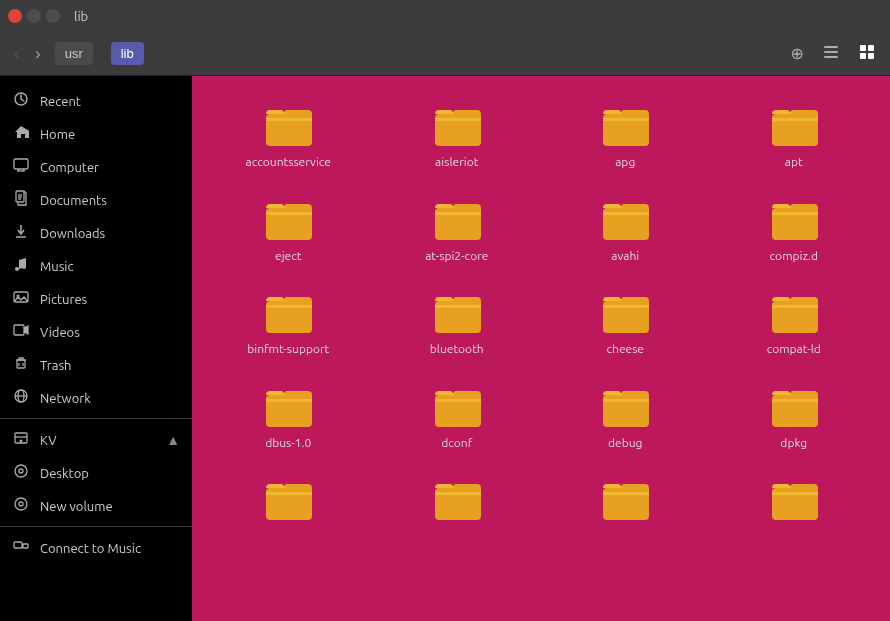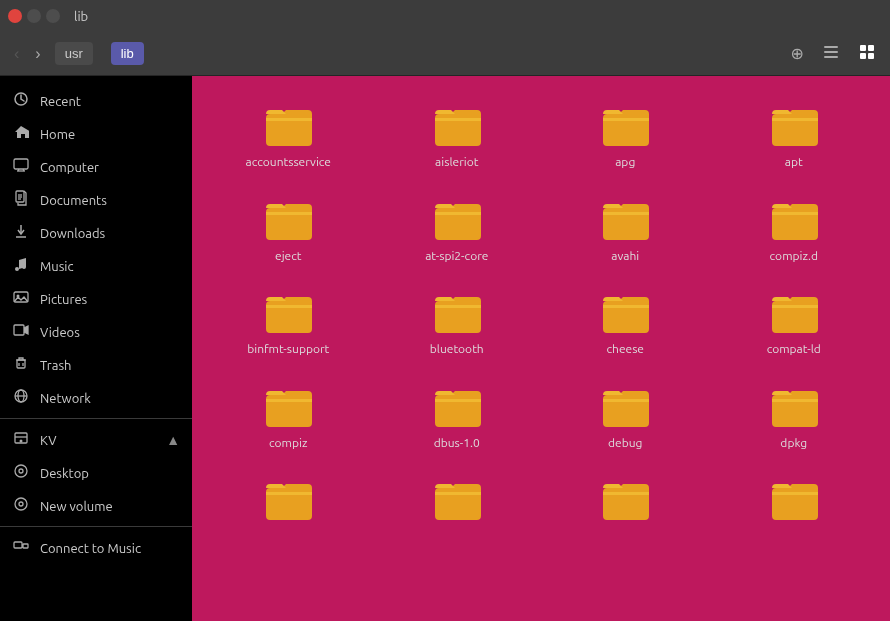--- a/index.html
+++ b/index.html
@@ -582,46 +582,46 @@
     <div class="folder-icon">
       <svg width="52" height="44" viewBox="0 0 52 44" xmlns="http://www.w3.org/2000/svg">
 
         <path d="M4 14 Q4 10 8 10 L20 10 L24 6 L46 6 Q50 6 50 10 L50 38 Q50 42 46 42 L8 42 Q4 42 4 38 Z" fill="#e8a020"></path>
 
         <path d="M4 14 L4 10 Q4 6 8 6 L20 6 L24 10 L4 10 Z" fill="#f0b830"></path>
 
         <rect x="4" y="14" width="46" height="3" fill="#f0b830" rx="0"></rect>
       </svg>
     </div>
-    <span class="file-label">compiz</span>
-  </div>
-        <div class="file-item">
-    <div class="folder-icon">
-      <svg width="52" height="44" viewBox="0 0 52 44" xmlns="http://www.w3.org/2000/svg">
-
-        <path d="M4 14 Q4 10 8 10 L20 10 L24 6 L46 6 Q50 6 50 10 L50 38 Q50 42 46 42 L8 42 Q4 42 4 38 Z" fill="#e8a020"></path>
-
-        <path d="M4 14 L4 10 Q4 6 8 6 L20 6 L24 10 L4 10 Z" fill="#f0b830"></path>
-
-        <rect x="4" y="14" width="46" height="3" fill="#f0b830" rx="0"></rect>
-      </svg>
-    </div>
     <span class="file-label">dbus-1.0</span>
   </div>
         <div class="file-item">
     <div class="folder-icon">
       <svg width="52" height="44" viewBox="0 0 52 44" xmlns="http://www.w3.org/2000/svg">
 
         <path d="M4 14 Q4 10 8 10 L20 10 L24 6 L46 6 Q50 6 50 10 L50 38 Q50 42 46 42 L8 42 Q4 42 4 38 Z" fill="#e8a020"></path>
 
         <path d="M4 14 L4 10 Q4 6 8 6 L20 6 L24 10 L4 10 Z" fill="#f0b830"></path>
 
         <rect x="4" y="14" width="46" height="3" fill="#f0b830" rx="0"></rect>
       </svg>
     </div>
+    <span class="file-label">dconf</span>
+  </div>
+        <div class="file-item">
+    <div class="folder-icon">
+      <svg width="52" height="44" viewBox="0 0 52 44" xmlns="http://www.w3.org/2000/svg">
+
+        <path d="M4 14 Q4 10 8 10 L20 10 L24 6 L46 6 Q50 6 50 10 L50 38 Q50 42 46 42 L8 42 Q4 42 4 38 Z" fill="#e8a020"></path>
+
+        <path d="M4 14 L4 10 Q4 6 8 6 L20 6 L24 10 L4 10 Z" fill="#f0b830"></path>
+
+        <rect x="4" y="14" width="46" height="3" fill="#f0b830" rx="0"></rect>
+      </svg>
+    </div>
     <span class="file-label">debug</span>
   </div>
         <div class="file-item">
     <div class="folder-icon">
       <svg width="52" height="44" viewBox="0 0 52 44" xmlns="http://www.w3.org/2000/svg">
 
         <path d="M4 14 Q4 10 8 10 L20 10 L24 6 L46 6 Q50 6 50 10 L50 38 Q50 42 46 42 L8 42 Q4 42 4 38 Z" fill="#e8a020"></path>
 
         <path d="M4 14 L4 10 Q4 6 8 6 L20 6 L24 10 L4 10 Z" fill="#f0b830"></path>
 

